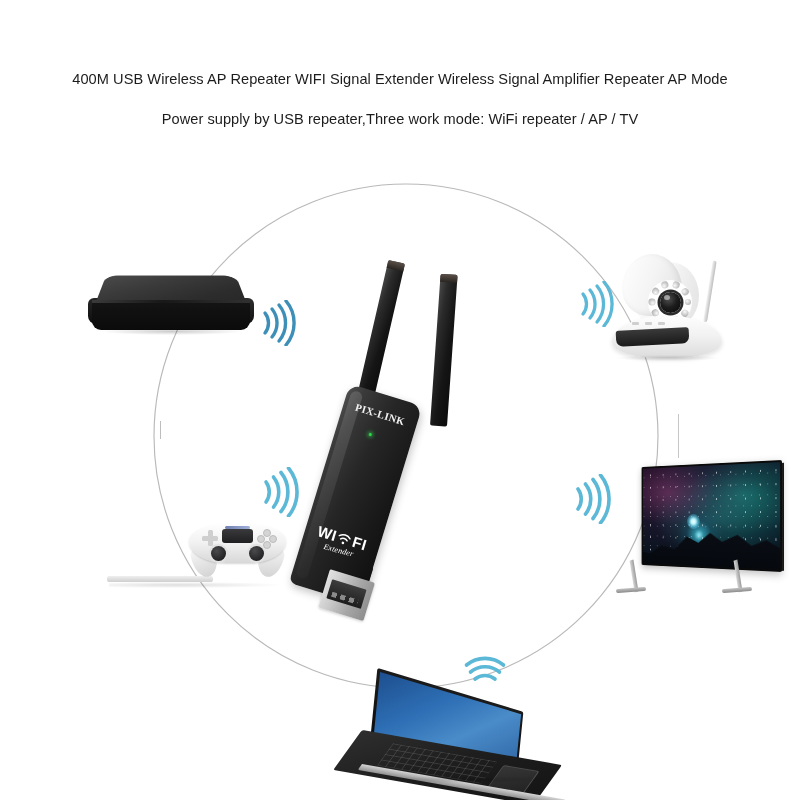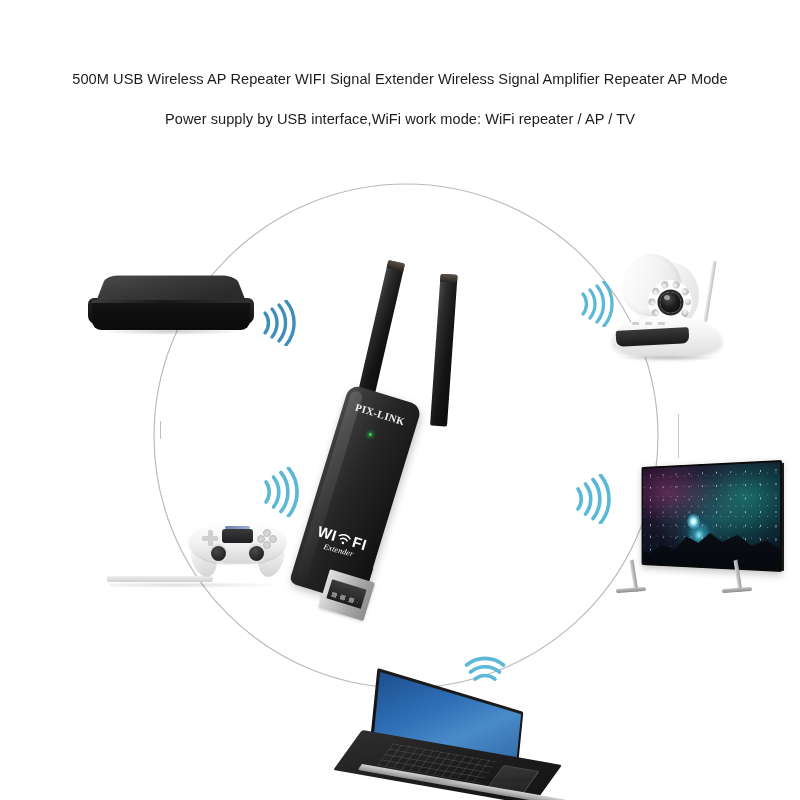--- a/index.html
+++ b/index.html
@@ -638,22 +638,22 @@
     border-radius: 2px;
     transform: rotate(17deg);
     transform-origin: 50% 0%;
   }
 </style>
 </head>
 <body>
 
 <div id="stage">
 
-  <div class="headline" id="title-line-1">500M USB Wireless AP Repeater WIFI Signal Extender Wireless Signal Amplifier Repeater AP Mode</div>
-  <div class="headline" id="title-line-2">Power supply by USB interface,WiFi work mode: WiFi repeater / AP / TV</div>
+  <div class="headline" id="title-line-1">400M USB Wireless AP Repeater WIFI Signal Extender Wireless Signal Amplifier Repeater AP Mode</div>
+  <div class="headline" id="title-line-2">Power supply by USB repeater,Three work mode: WiFi repeater / AP / TV</div>
 
   <svg id="connector-circle" viewBox="0 0 508 528">
     <circle cx="254" cy="264" r="252"></circle>
   </svg>
 
   <div class="device" id="tv-box">
     <div class="box-side-l"></div>
     <div class="box-side-r"></div>
     <div class="box-top"></div>
     <div class="box-front"></div>

